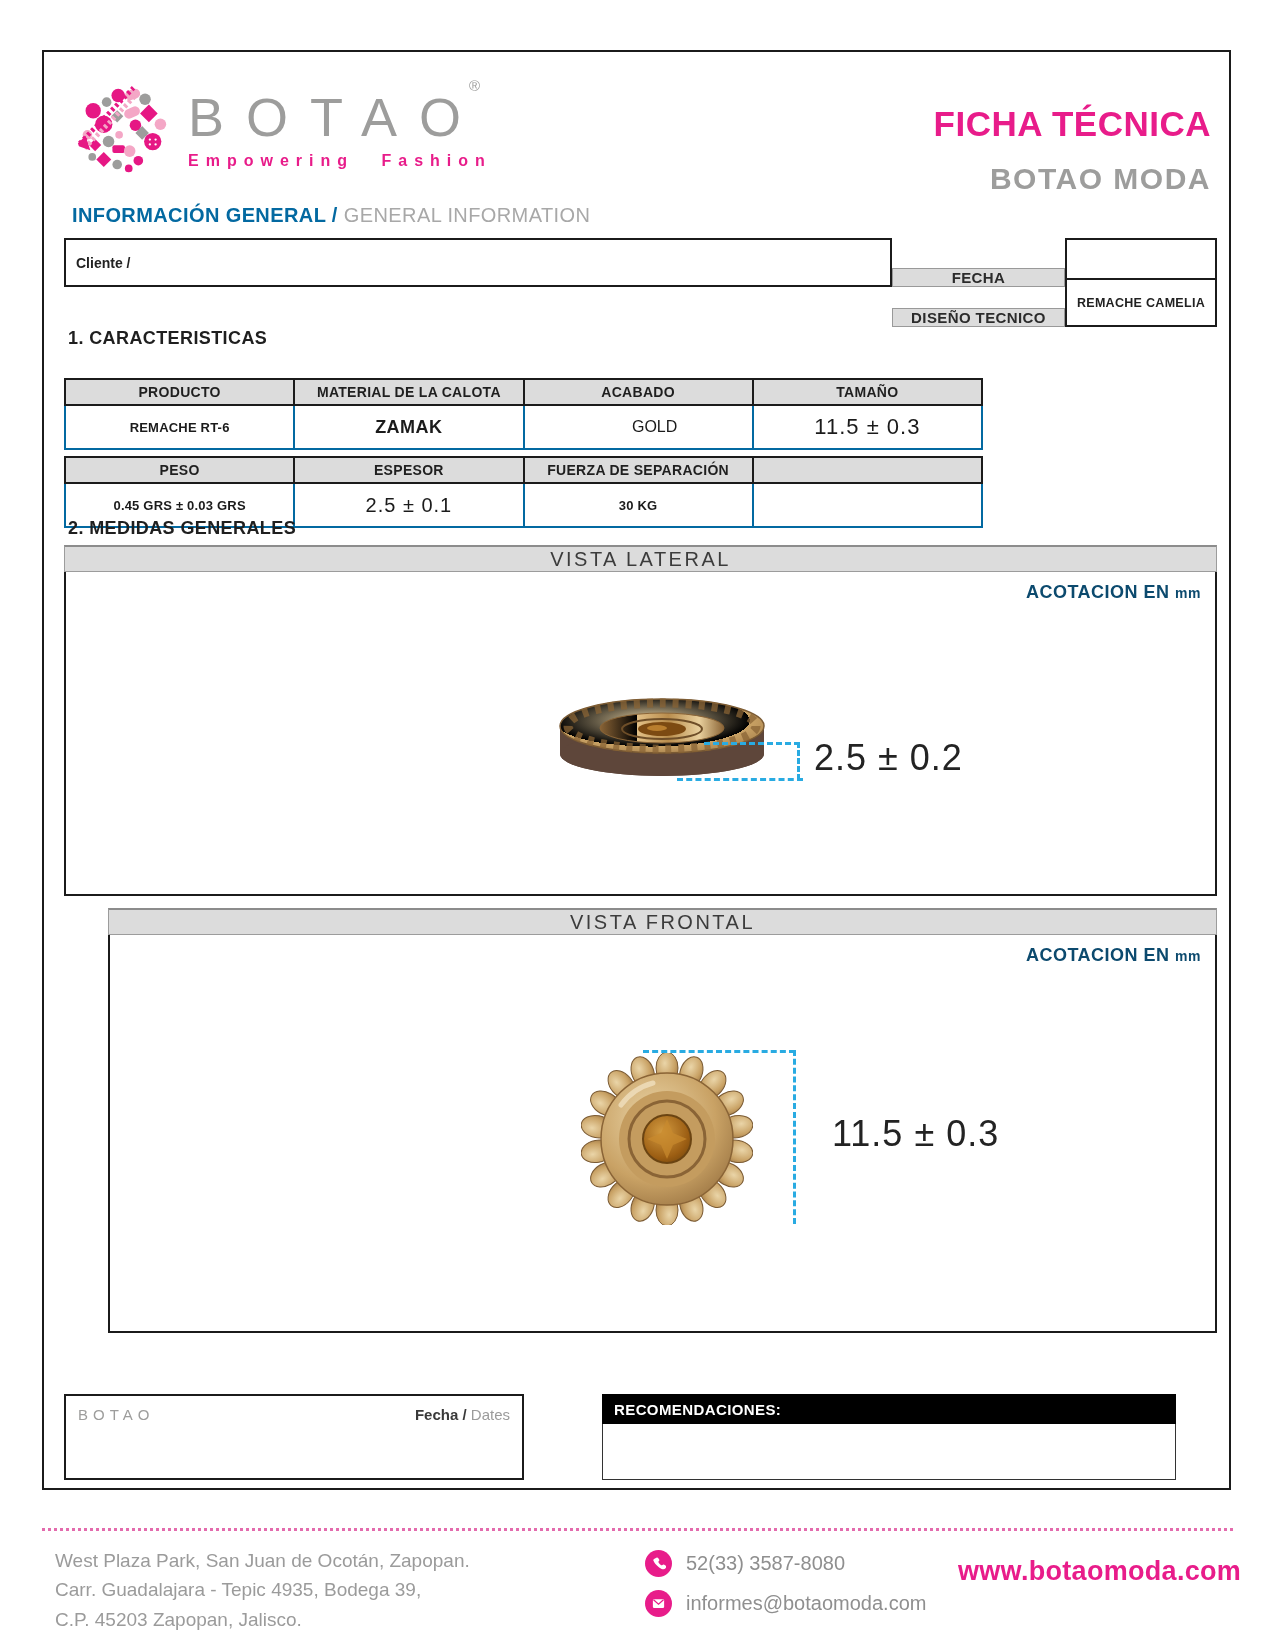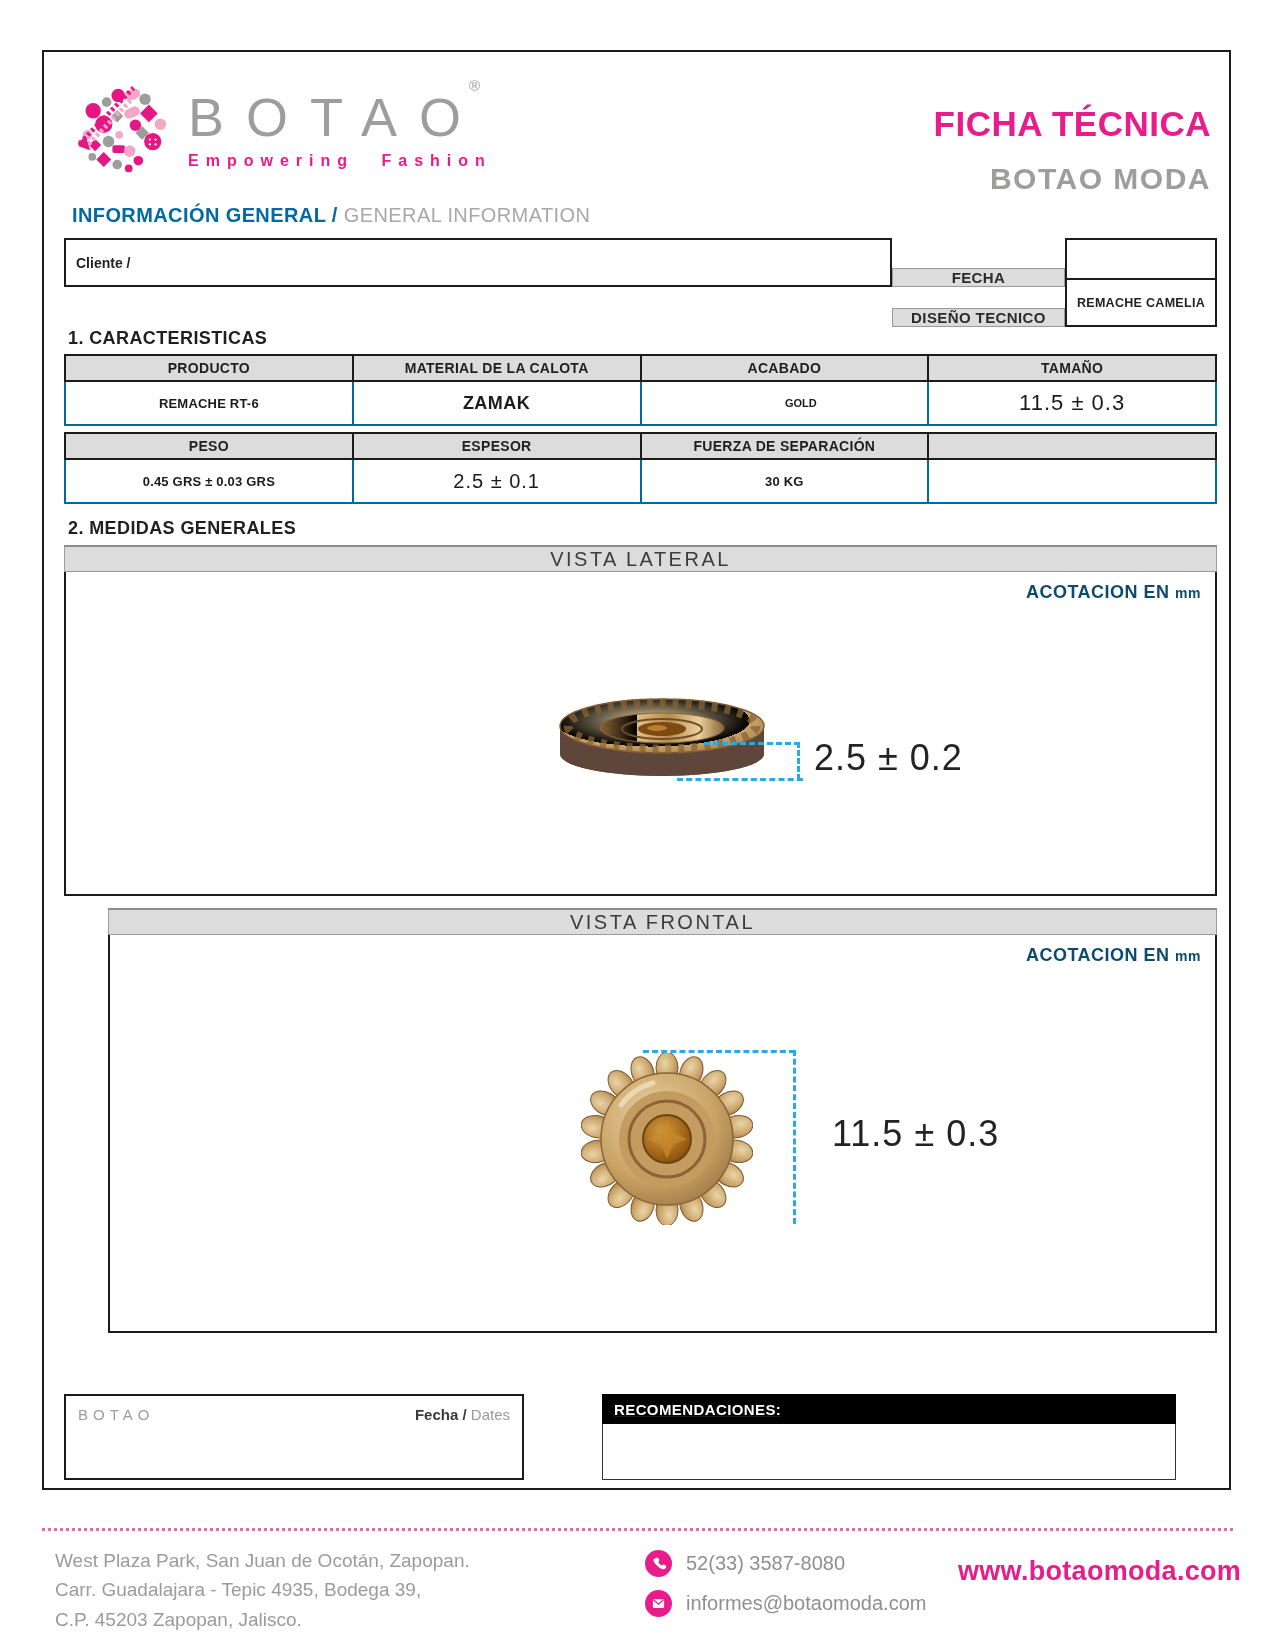--- a/index.html
+++ b/index.html
@@ -35,26 +35,26 @@
   .cell-gray { background:#DCDCDC; border:1px solid #999; display:flex; align-items:center; justify-content:center; font-size:15px; font-weight:bold; color:#2b2b2b; letter-spacing:.4px;margin-top:30px; }
   .cell-white { border:2px solid #1b1b1b; background:#fff; display:flex; align-items:center; justify-content:center; font-size:12.5px; font-weight:bold; color:#222; letter-spacing:.3px; }
   .cell-empty { background:transparent; }
 
   
   .sec-title { position:absolute; left:24px; font-size:18px; font-weight:bold; color:#1f1f1f; letter-spacing:.4px; }
   .sec-title-1 { top:276px; }
   .sec-title-2 { top:466px; }
 
   
-  table.spec { position:absolute; left:20px; width:1153px; border-collapse:collapse; table-layout:fixed; }
+  table.spec { position:absolute; left:20px; width:919px; border-collapse:collapse; table-layout:fixed;margin-top:24px; }
   .spec-1 { top:302px; } .spec-2 { top:380px; }
   table.spec th { border:2px solid #1b1b1b; background:#DCDCDC; height:26px; font-size:14px; font-weight:bold; color:#1f1f1f; letter-spacing:.3px; }
   table.spec td { border:2px solid #0369a1; background:#fff; height:44px; text-align:center; vertical-align:middle; color:#1b1b1b; }
   td.v-sm  { font-size:13px; font-weight:bold; letter-spacing:.2px; }
-  td.v-md  { font-size:11px; font-weight:bold;padding-left:33px; }
+  td.v-md  { font-size:16px; font-weight:normal;padding-left:33px; }
   td.v-lg  { font-size:18px; font-weight:bold; letter-spacing:.5px; }
   td.v-num { font-size:22px; font-weight:400; letter-spacing:1px; }
   td.no-border { border:none; background:transparent; }
 
   
   .view-box { position:absolute; left:20px; width:1153px; }
   .view-lateral { top:493px; } .view-frontal { top:856px;padding-left:44px; }
   .view-bar { height:27px; background:#DCDCDC; border:1px solid #9c9c9c; border-top:2px solid #8c8c8c; display:flex; align-items:center; justify-content:center; font-size:20px; font-weight:400; letter-spacing:2.5px; color:#3c3c3c; }
   .view-body { position:relative; border:2px solid #1b1b1b; border-top:none; background:#fff; }
   .body-lateral { height:324px; } .body-frontal { height:398px; }
@@ -77,21 +77,21 @@
   .fro-dash-v   { left:683px; top:115px; height:174px; }
   .fro-dim      { left:722px; top:178px; }
 
   
   .botao-box { position:absolute; left:20px; top:1342px; width:460px; height:86px; border:2px solid #1b1b1b; background:#fff; padding:10px 12px; display:flex; justify-content:space-between; align-items:flex-start; }
   .botao-box .bb-brand { color:#9D9D9C; letter-spacing:5px; font-size:15px; font-weight:400; }
   .bb-fecha { font-size:15px; }
   .bb-fecha .f-strong { font-weight:bold; color:#3a3a3a; }
   .bb-fecha .f-light { color:#9b9b9b; }
 
-  .recom { position:absolute; left:558px; top:1342px; width:574px;text-decoration:underline; }
+  .recom { position:absolute; left:558px; top:1342px; width:574px; }
   .recom-bar { height:30px; background:#000; color:#fff; font-weight:bold; font-size:15px; display:flex; align-items:center; padding-left:12px; letter-spacing:.4px; }
   .recom-body { height:56px; border:1px solid #333; border-top:none; background:#fff; }
 
   
   .dotline { position:absolute; left:42px; top:1528px; width:1191px; border-top:3px dotted #E36BAD; }
   .address { position:absolute; left:55px; top:1546px; font-size:19px; color:#9b9b9b; line-height:1.55; }
   .contact { position:absolute; left:645px; top:1550px; display:flex; flex-direction:column; gap:13px; }
   .contact-row { display:flex; align-items:center; gap:14px; }
   .contact-row .ct-label { font-size:20px; color:#8f8f8f; }
   .icon-circle { width:27px; height:27px; border-radius:50%; background:#E81C8A; display:flex; align-items:center; justify-content:center; flex:0 0 auto; }

